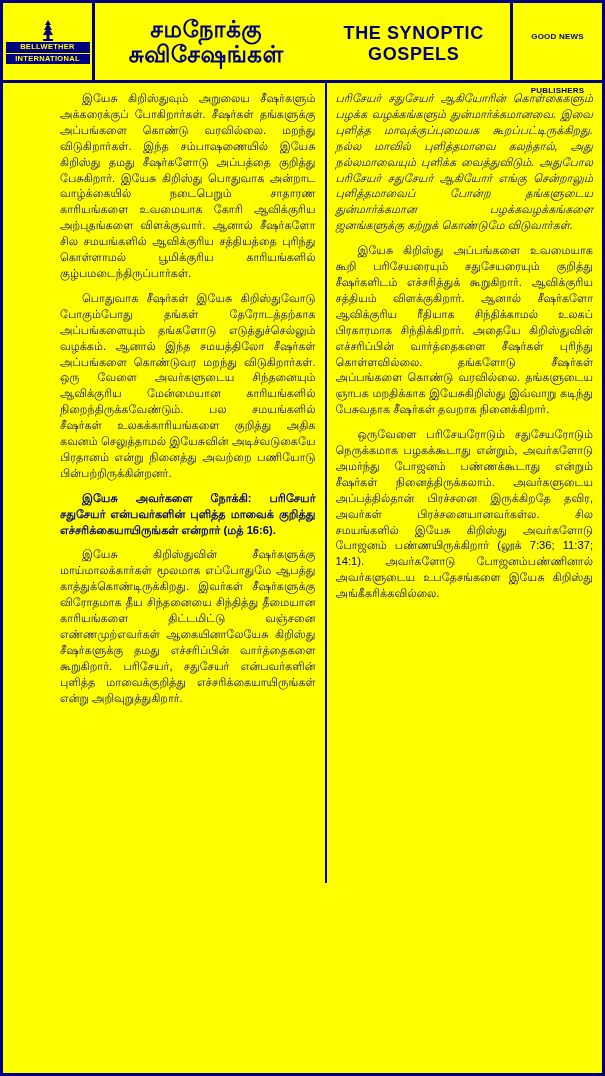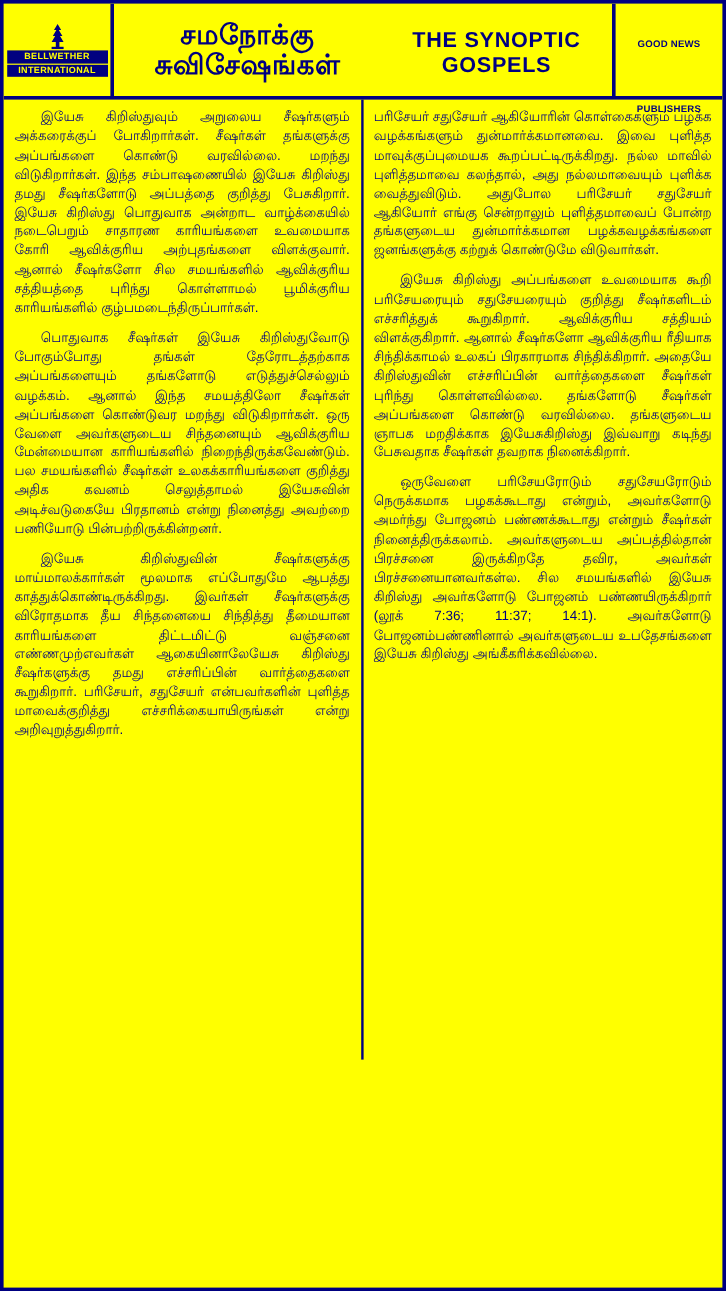--- a/index.html
+++ b/index.html
@@ -89,40 +89,42 @@
     font-size: 18px;
     font-weight: bold;
     letter-spacing: 0.6px;
     margin-top: 4px;
   }
   
   .columns {
     display: flex;
     height: 800px;
     box-sizing: border-box;
+    padding-left: 48px;
   }
   .col {
     width: 50%;
     box-sizing: border-box;
     padding: 8px 9px 6px 9px;
   }
   .col.left {
     border-right: 2px solid #000080;
   }
   p.body {
     color: #000080;
     font-size: 11.2px;
     line-height: 1.42;
     text-align: justify;
     text-justify: inter-word;
     margin: 0 0 9px 0;
     text-indent: 22px;
   }
   p.body.noindent {
     text-indent: 0;
+    font-style: italic;
   }
   p.body.bold {
     font-weight: bold;
   }
   h2.section {
     color: #000080;
     font-size: 13px;
     font-weight: bold;
     margin: 12px 0 8px 0;
     text-align: left;
@@ -161,20 +163,21 @@
       <div class="logo-text-plain">PUBLISHERS</div>
     </div>
 
   </div>
 
   <div class="columns">
 
     <div class="col left">
       <p class="body">இயேசு கிறிஸ்துவும் அறுலைய சீஷர்களும் அக்கரைக்குப் போகிறார்கள். சீஷர்கள் தங்களுக்கு அப்பங்களை கொண்டு வரவில்லை. மறந்து விடுகிறார்கள். இந்த சம்பாஷணையில் இயேசு கிறிஸ்து தமது சீஷர்களோடு அப்பத்தை குறித்து பேசுகிறார். இயேசு கிறிஸ்து பொதுவாக அன்றாட வாழ்க்கையில் நடைபெறும் சாதாரண காரியங்களை உவமையாக கோரி ஆவிக்குரிய அற்புதங்களை விளக்குவார். ஆனால் சீஷர்களோ சில சமயங்களில் ஆவிக்குரிய சத்தியத்தை புரிந்து கொள்ளாமல் பூமிக்குரிய காரியங்களில் குழ்பமடைந்திருப்பார்கள்.</p>
       <p class="body">பொதுவாக சீஷர்கள் இயேசு கிறிஸ்துவோடு போகும்போது தங்கள் தேரோடத்தற்காக அப்பங்களையும் தங்களோடு எடுத்துச்செல்லும் வழக்கம். ஆனால் இந்த சமயத்திலோ சீஷர்கள் அப்பங்களை கொண்டுவர மறந்து விடுகிறார்கள். ஒரு வேளை அவர்களுடைய சிந்தனையும் ஆவிக்குரிய மேன்மையான காரியங்களில் நிறைந்திருக்கவேண்டும். பல சமயங்களில் சீஷர்கள் உலகக்காரியங்களை குறித்து அதிக கவனம் செலுத்தாமல் இயேசுவின் அடிச்வடுகையே பிரதானம் என்று நினைத்து அவற்றை பணியோடு பின்பற்றிருக்கின்றனர்.</p>
+      <p class="body bold">இயேசு அவர்களை நோக்கி: பரிசேயர் சதுசேயர் என்பவர்களின் புளித்த மாவைக் குறித்து எச்சரிக்கையாயிருங்கள் என்றார் (மத் 16:6).</p>
       <p class="body">இயேசு கிறிஸ்துவின் சீஷர்களுக்கு மாய்மாலக்கார்கள் மூலமாக எப்போதுமே ஆபத்து காத்துக்கொண்டிருக்கிறது. இவர்கள் சீஷர்களுக்கு விரோதமாக தீய சிந்தனையை சிந்தித்து தீமையான காரியங்களை திட்டமிட்டு வஞ்சனை எண்ணமுற்எவர்கள் ஆகையினாலேயேசு கிறிஸ்து சீஷர்களுக்கு தமது எச்சரிப்பின் வார்த்தைகளை கூறுகிறார். பரிசேயர், சதுசேயர் என்பவர்களின் புளித்த மாவைக்குறித்து எச்சரிக்கையாயிருங்கள் என்று அறிவுறுத்துகிறார்.</p>
     </div>
 
     <div class="col right">
       <p class="body noindent">பரிசேயர் சதுசேயர் ஆகியோரின் கொள்கைகளும் பழக்க வழக்கங்களும் துன்மார்க்கமானவை. இவை புளித்த மாவுக்குப்புமையக கூறப்பட்டிருக்கிறது. நல்ல மாவில் புளித்தமாவை கலந்தால், அது நல்லமாவையும் புளிக்க வைத்துவிடும். அதுபோல பரிசேயர் சதுசேயர் ஆகியோர் எங்கு சென்றாலும் புளித்தமாவைப் போன்ற தங்களுடைய துன்மார்க்கமான பழக்கவழக்கங்களை ஜனங்களுக்கு கற்றுக் கொண்டுமே விடுவார்கள்.</p>
       <p class="body">இயேசு கிறிஸ்து அப்பங்களை உவமையாக கூறி பரிசேயரையும் சதுசேயரையும் குறித்து சீஷர்களிடம் எச்சரித்துக் கூறுகிறார். ஆவிக்குரிய சத்தியம் விளக்குகிறார். ஆனால் சீஷர்களோ ஆவிக்குரிய ரீதியாக சிந்திக்காமல் உலகப் பிரகாரமாக சிந்திக்கிறார். அதையே கிறிஸ்துவின் எச்சரிப்பின் வார்த்தைகளை சீஷர்கள் புரிந்து கொள்ளவில்லை. தங்களோடு சீஷர்கள் அப்பங்களை கொண்டு வரவில்லை. தங்களுடைய ஞாபக மறதிக்காக இயேசுகிறிஸ்து இவ்வாறு கடிந்து பேசுவதாக சீஷர்கள் தவறாக நினைக்கிறார்.</p>
       <p class="body">ஒருவேளை பரிசேயரோடும் சதுசேயரோடும் நெருக்கமாக பழகக்கூடாது என்றும், அவர்களோடு அமர்ந்து போஜனம் பண்ணக்கூடாது என்றும் சீஷர்கள் நினைத்திருக்கலாம். அவர்களுடைய அப்பத்தில்தான் பிரச்சனை இருக்கிறதே தவிர, அவர்கள் பிரச்சனையானவர்கள்ல. சில சமயங்களில் இயேசு கிறிஸ்து அவர்களோடு போஜனம் பண்ணயிருக்கிறார் (லூக் 7:36; 11:37; 14:1). அவர்களோடு போஜனம்பண்ணினால் அவர்களுடைய உபதேசங்களை இயேசு கிறிஸ்து அங்கீகரிக்கவில்லை.</p>
     </div>
 
   </div>

